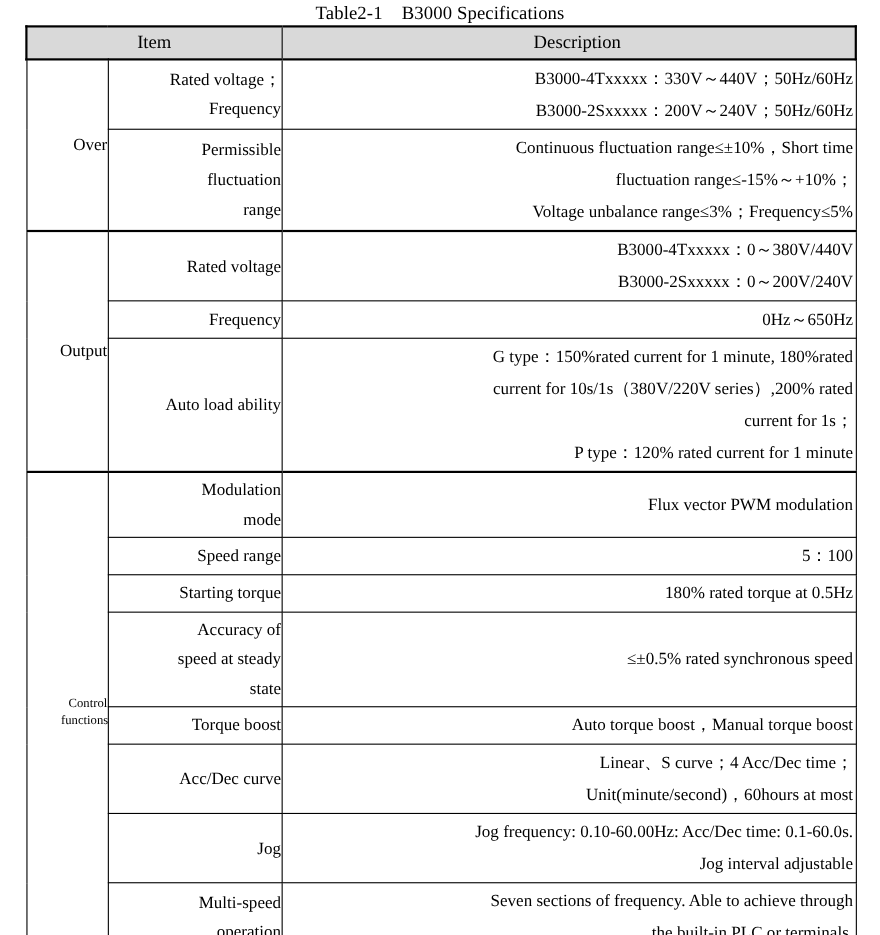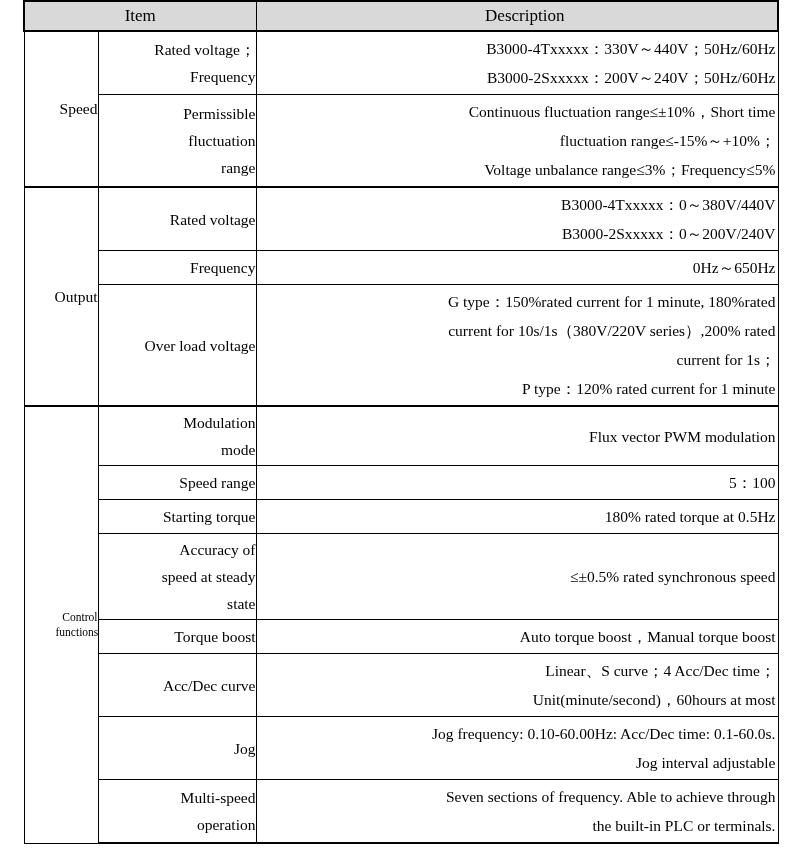--- a/index.html
+++ b/index.html
@@ -94,36 +94,37 @@
   .sec-top > td { border-top: 2.5px solid #000000; }
   .right-edge { border-right: 2px solid #000000; }
 
   .last-row > td { border-bottom: 2px solid #000000; }
 </style>
 </head>
 <body>
 
 <div class="page">
 
+  <div class="table-title">Table2-1    B3000 Specifications</div>
 
   <table class="spec-table">
     <colgroup>
       <col class="col-group">
       <col class="col-item">
       <col class="col-desc">
     </colgroup>
     <tbody>
 
       <tr class="hdr">
         <td colspan="2" class="hdr-left">Item</td>
         <td class="hdr-right">Description</td>
       </tr>
 
       <tr>
-        <td rowspan="2" class="group-cell">Speed</td>
+        <td rowspan="2" class="group-cell">Over</td>
         <td>
           <div class="cell">Rated voltage；
 Frequency</div>
         </td>
         <td class="right-edge">
           <div class="cell-desc">B3000-4Txxxxx：330V～440V；50Hz/60Hz
 B3000-2Sxxxxx：200V～240V；50Hz/60Hz</div>
         </td>
       </tr>
 
@@ -155,21 +156,21 @@
         <td>
           <div class="cell">Frequency</div>
         </td>
         <td class="right-edge">
           <div class="cell-desc">0Hz～650Hz</div>
         </td>
       </tr>
 
       <tr>
         <td>
-          <div class="cell">Over load voltage</div>
+          <div class="cell">Auto load ability</div>
         </td>
         <td class="right-edge">
           <div class="cell-desc">G type：150%rated   current   for 1 minute, 180%rated
 current for 10s/1s（380V/220V series）,200% rated
 current for 1s；
 P type：120%  rated current for 1 minute</div>
         </td>
       </tr>
 
       <tr class="sec-top">

